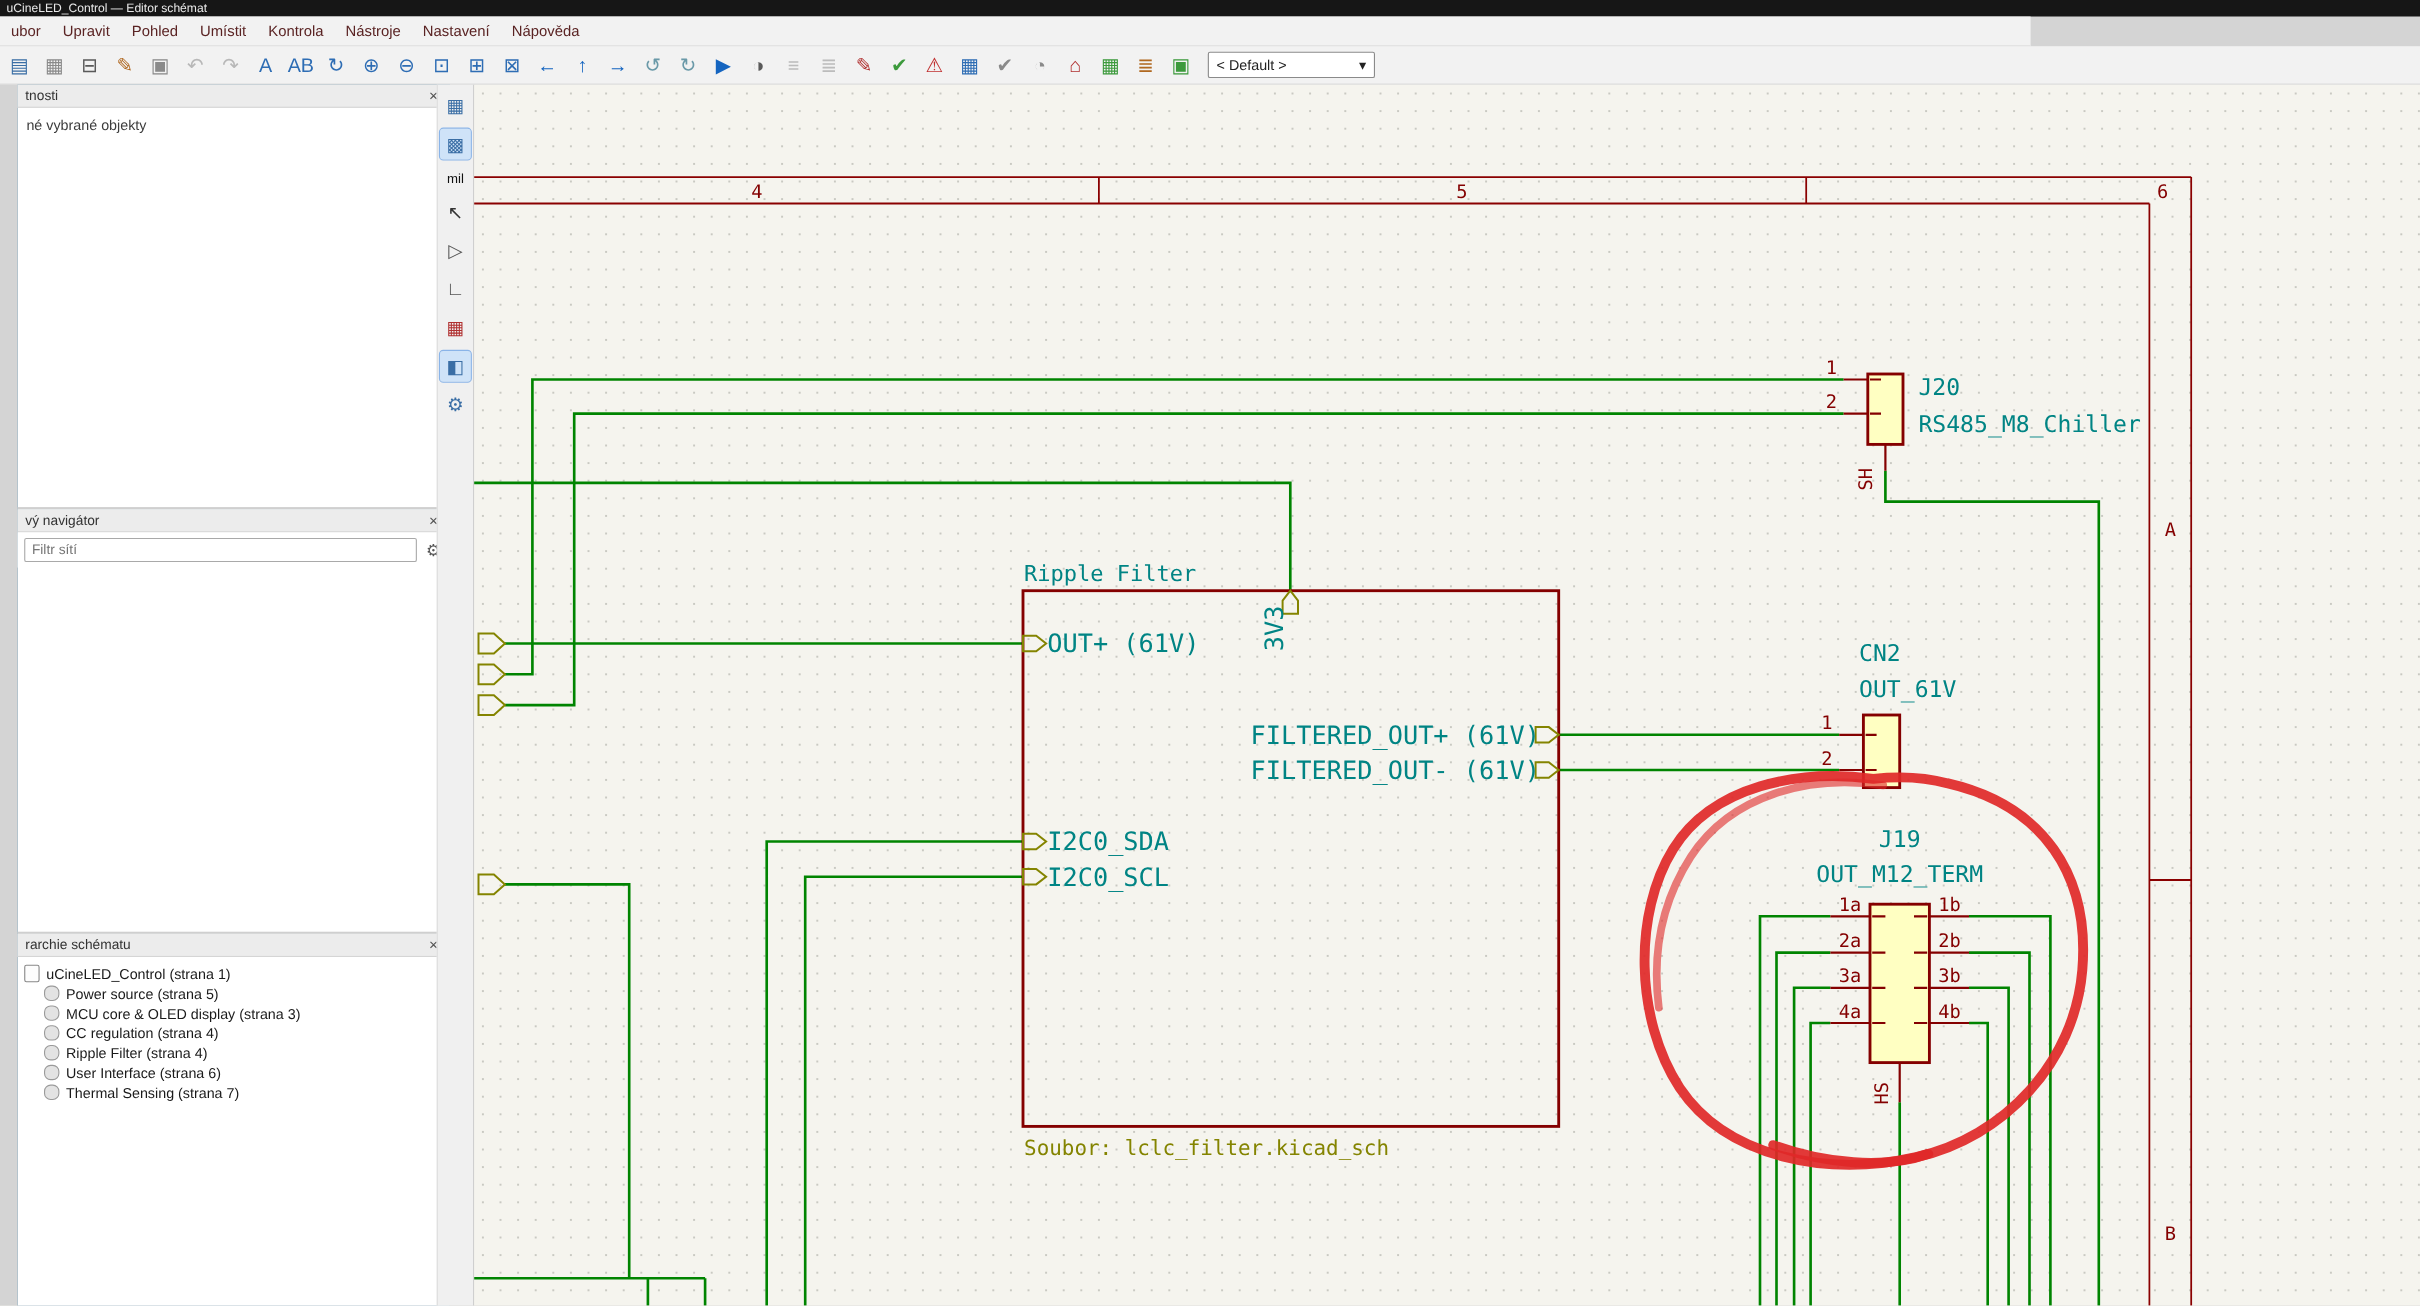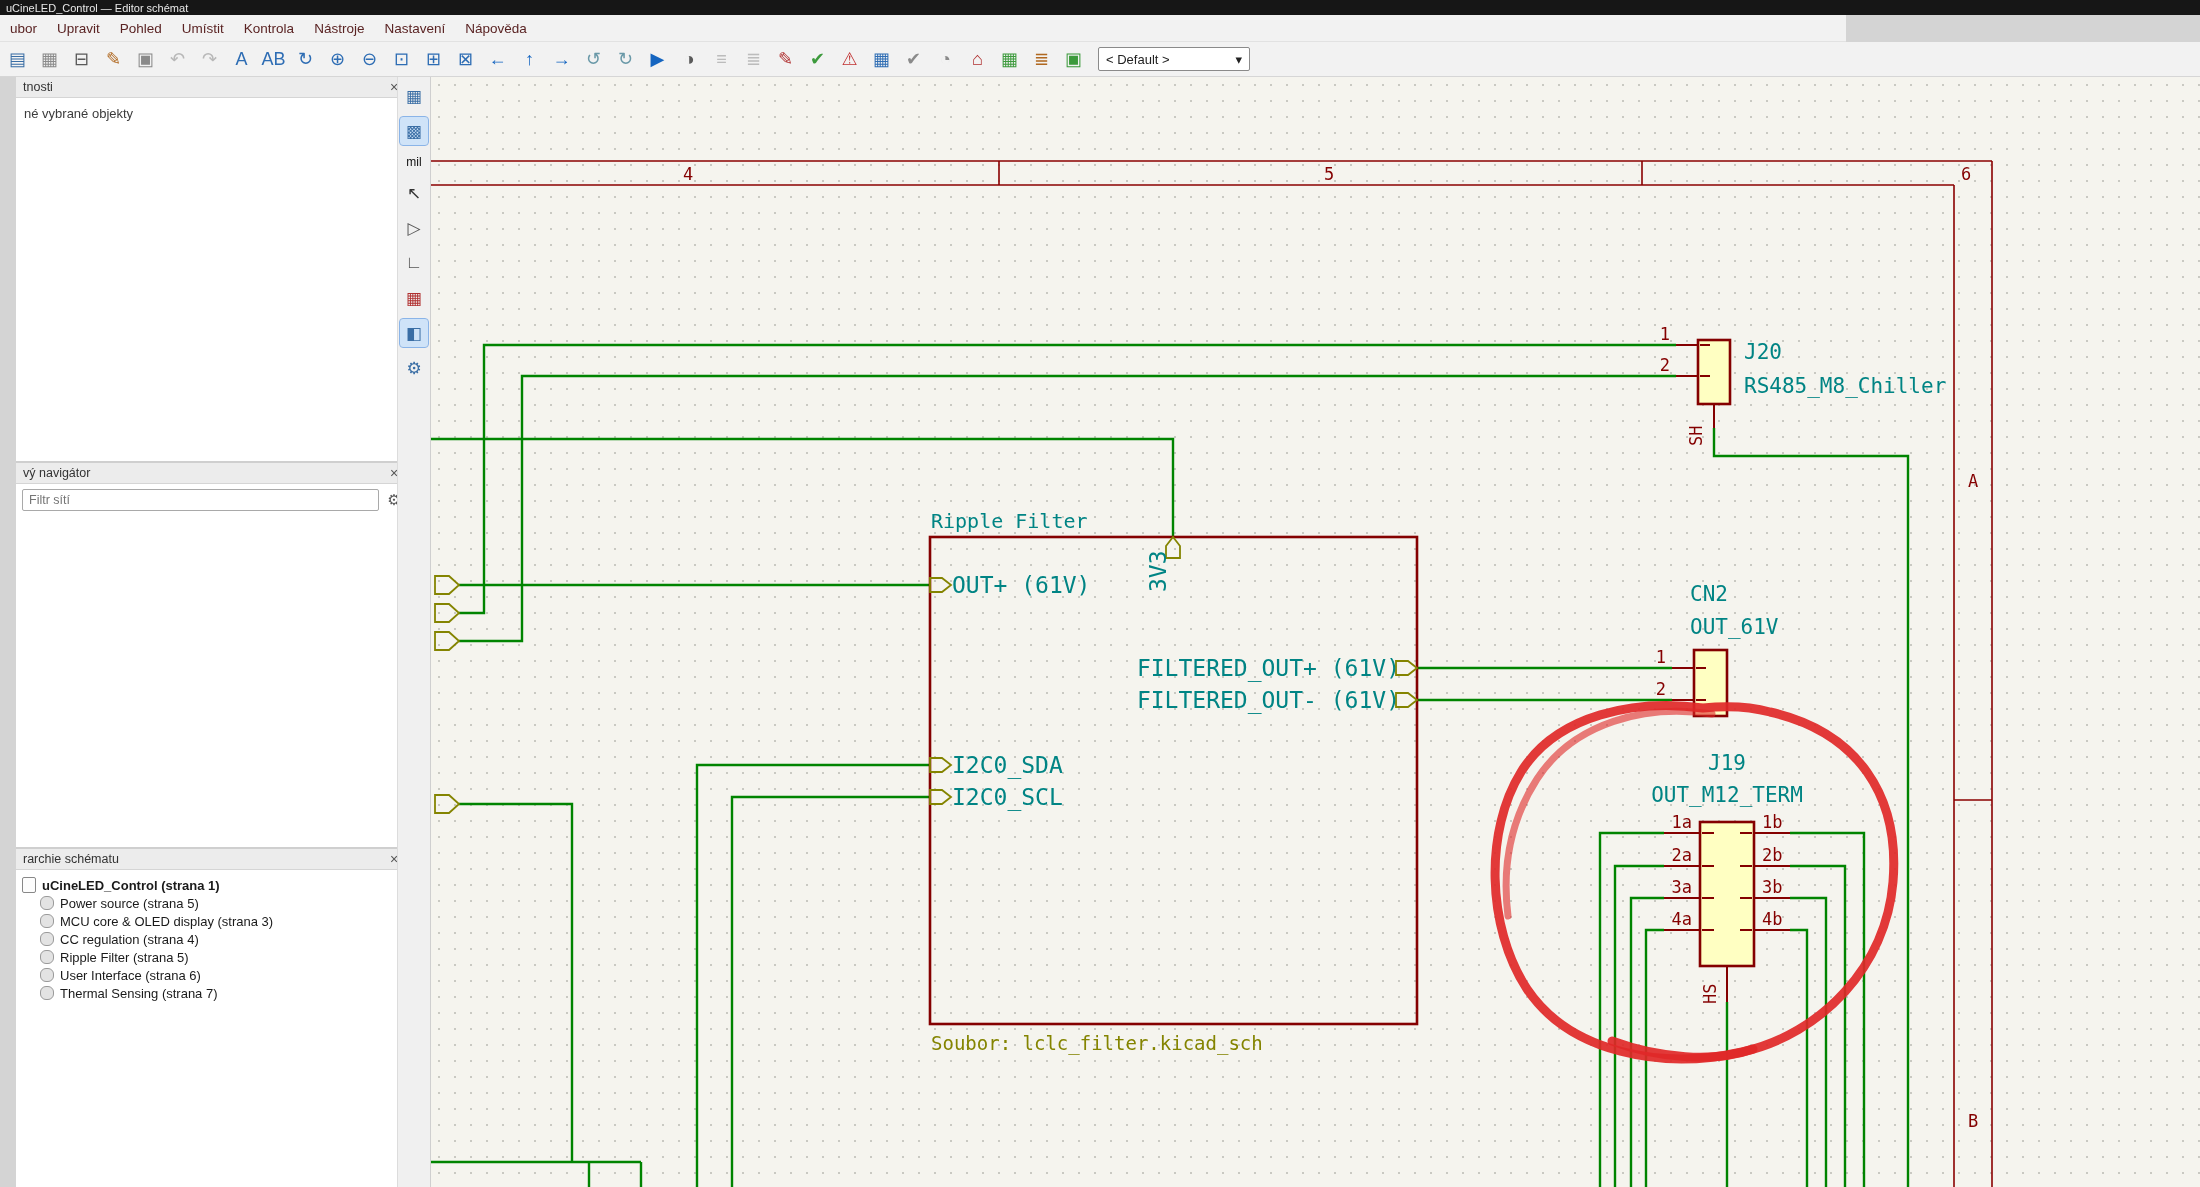--- a/index.html
+++ b/index.html
@@ -16,21 +16,21 @@
   .panel{position:absolute;left:0;width:393px;background:#fff;border-bottom:2px solid #cfcfcf;box-sizing:border-box}
   .panel-title{height:20px;background:#ececec;border-bottom:1px solid #d5d5d5;display:flex;align-items:center;justify-content:space-between;font-size:12.5px;color:#333;padding:0 7px}
   .close-btn{color:#555;font-size:14px;width:16px;text-align:center;line-height:14px}
   .props-empty{padding:8px 8px;font-size:13px;color:#3c3c3c}
   .filter-row{display:flex;align-items:center;gap:6px;padding:5px 6px;background:#fff}
   .filter-input{flex:1;height:22px;border:1px solid #a9a9a9;border-radius:2px;font-size:12.5px;padding:4px 6px;font-family:"Liberation Sans",sans-serif;color:#333;box-sizing:border-box}
   .gear{font-size:15px;color:#555;width:18px;text-align:center}
   .tree{padding-top:6px;font-size:13px;color:#1a1a1a}
   .tree-row{display:flex;align-items:center;gap:6px;height:18px;padding-left:6px}
   .tree-row.child{padding-left:24px}
-  .tree-root-label{font-weight:bold}
+  .tree-root-label{font-weight:normal}
   .tree-icon{width:12px;height:14px;background:#fdfdfd;border:1px solid #888;border-radius:2px;flex:0 0 auto}
   .tree-icon.child-ic{width:12px;height:12px;background:#e3e3e3;border:1px solid #9a9a9a;border-radius:6px}
 
   .lstrip{position:absolute;left:397px;top:77px;width:34px;height:1110px;background:#f0f0f0;display:flex;flex-direction:column;align-items:center;gap:7px;padding-top:5px;box-sizing:border-box;border-left:1px solid #dcdcdc;border-right:1px solid #cfcfcf}
   .lt-icon{width:28px;height:28px;display:flex;align-items:center;justify-content:center;font-size:17px;border-radius:3px;flex:0 0 auto}
   .lt-icon.sel{background:#cfe3f8;outline:1px solid #8ab4e8}
   .lt-icon.txt{font-size:12px;font-weight:normal;height:20px}
 
   .canvas{position:absolute;left:431px;top:77px;width:1769px;height:1110px;background-color:#F5F4EE;background-image:radial-gradient(circle,#c9c9c2 1.1px,transparent 1.4px);background-size:16px 16px}
   .canvas svg{position:absolute;left:0;top:0}
@@ -265,21 +265,21 @@
             <span>MCU core &amp; OLED display (strana 3)</span>
           </div>
 
           <div class="tree-row child">
             <span class="tree-icon child-ic"></span>
             <span>CC regulation (strana 4)</span>
           </div>
 
           <div class="tree-row child">
             <span class="tree-icon child-ic"></span>
-            <span>Ripple Filter (strana 5)</span>
+            <span>Ripple Filter (strana 4)</span>
           </div>
 
           <div class="tree-row child">
             <span class="tree-icon child-ic"></span>
             <span>User Interface (strana 6)</span>
           </div>
 
           <div class="tree-row child">
             <span class="tree-icon child-ic"></span>
             <span>Thermal Sensing (strana 7)</span>

